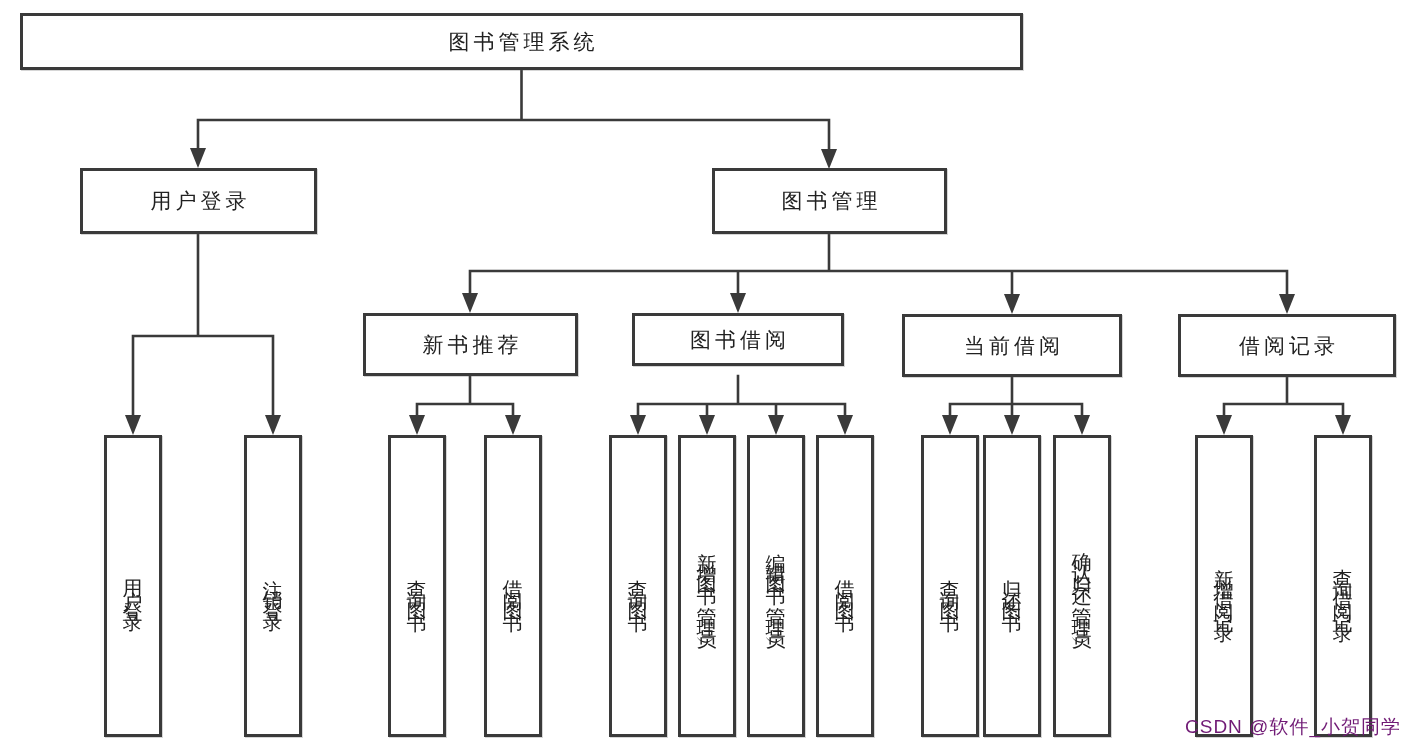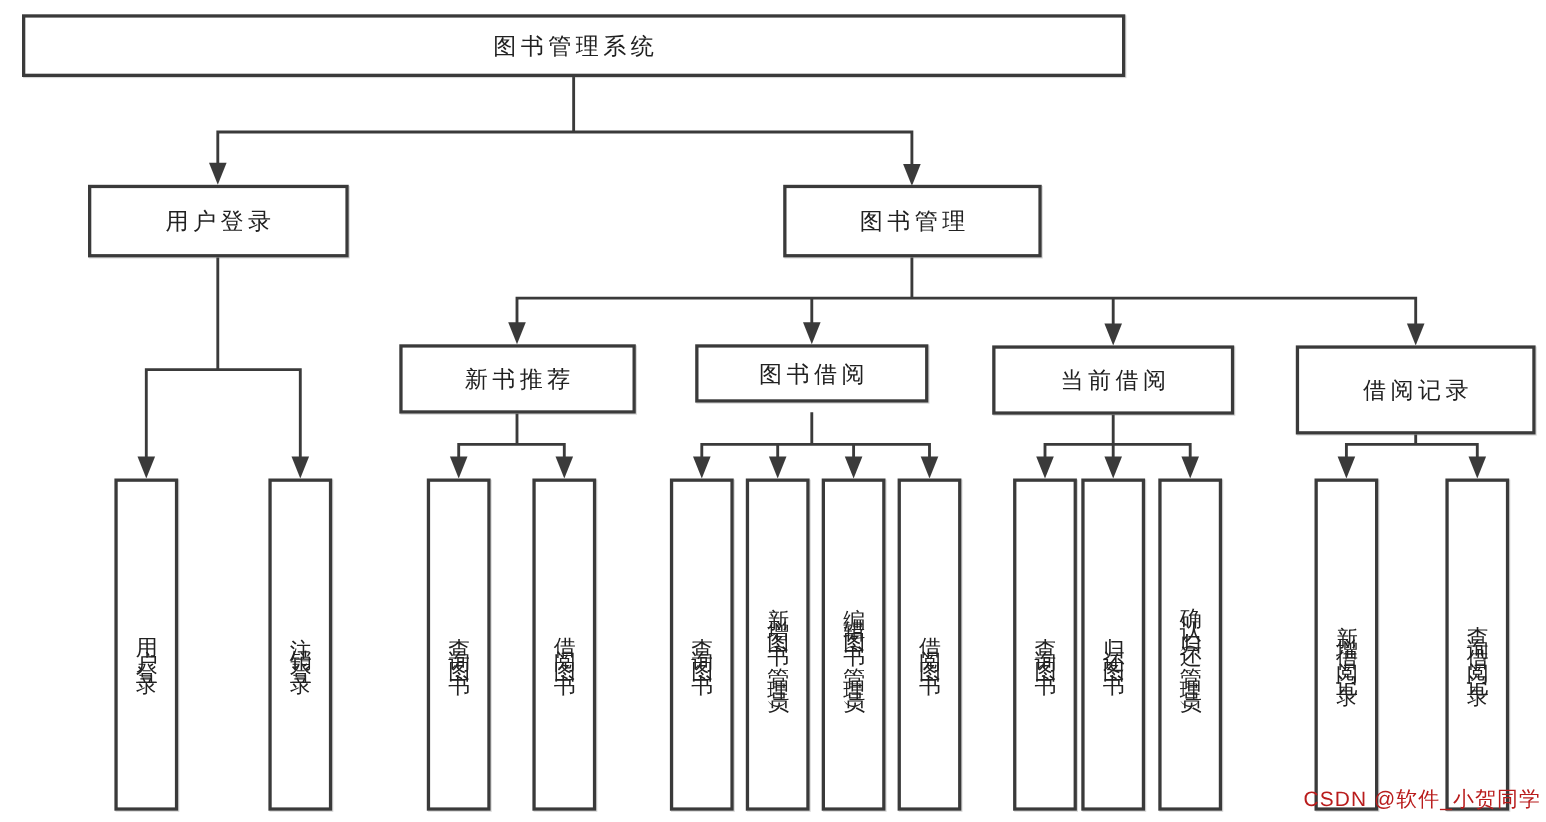--- a/index.html
+++ b/index.html
@@ -54,21 +54,21 @@
     color: #212121;
     line-height: 1;
     white-space: nowrap;
   }
   .watermark {
     position: absolute;
     left: 1185px;
     top: 714px;
     font-size: 19px;
     letter-spacing: 1px;
-    color: #b91c1c;
+    color: #701a75;
     z-index: 5;
     white-space: nowrap;
   }
 </style>
 </head>
 <body>
 
 <div class="canvas">
 
   <svg class="wires" viewBox="0 0 1405 747" xmlns="http://www.w3.org/2000/svg">
@@ -112,21 +112,21 @@
   </svg>
 
   <div class="box" style="left:20px; top:13px; width:1003px; height:57px;">图书管理系统</div>
 
   <div class="box" style="left:80px; top:168px; width:237px; height:66px;">用户登录</div>
   <div class="box" style="left:712px; top:168px; width:235px; height:66px;">图书管理</div>
 
   <div class="box" style="left:363px; top:313px; width:215px; height:63px;">新书推荐</div>
   <div class="box" style="left:632px; top:313px; width:212px; height:53px;">图书借阅</div>
   <div class="box" style="left:902px; top:314px; width:220px; height:63px;text-align:right;">当前借阅</div>
-  <div class="box" style="left:1178px; top:314px; width:218px; height:81px;">借阅记录</div>
+  <div class="box" style="left:1178px; top:314px; width:218px; height:63px;">借阅记录</div>
 
   <div class="vbox" style="left:104px; top:435px;">
     <span class="vtext">用户登录</span>
   </div>
   <div class="vbox" style="left:244px; top:435px;">
     <span class="vtext">注销登录</span>
   </div>
 
   <div class="vbox" style="left:388px; top:435px;">
     <span class="vtext">查询图书</span>

